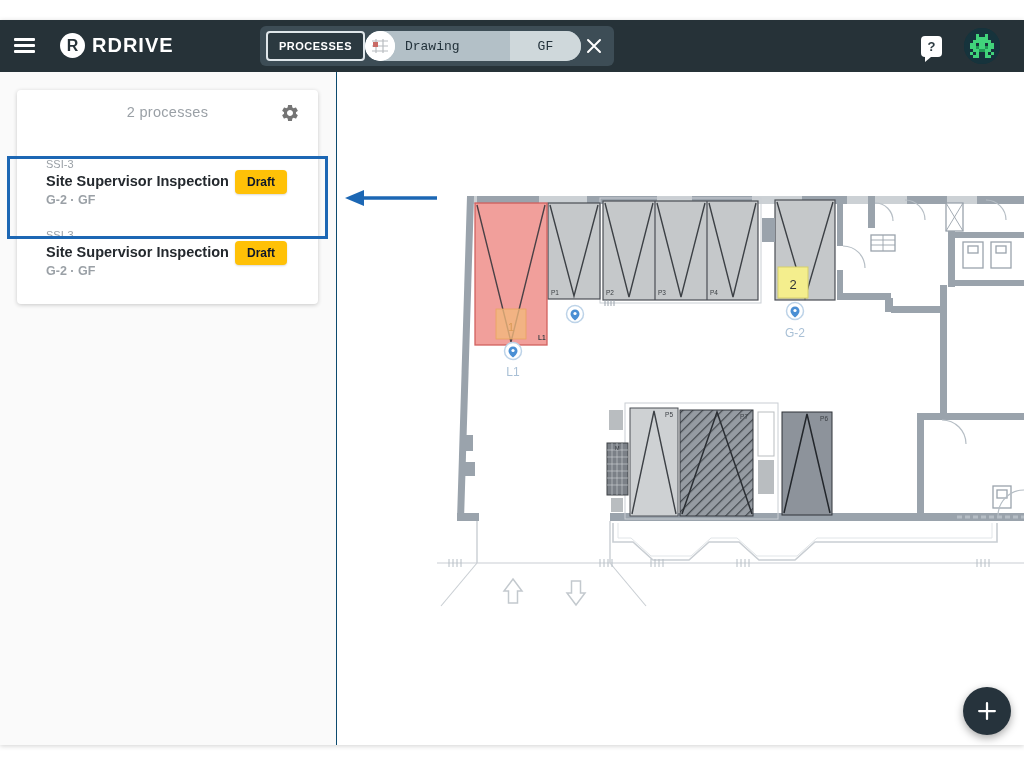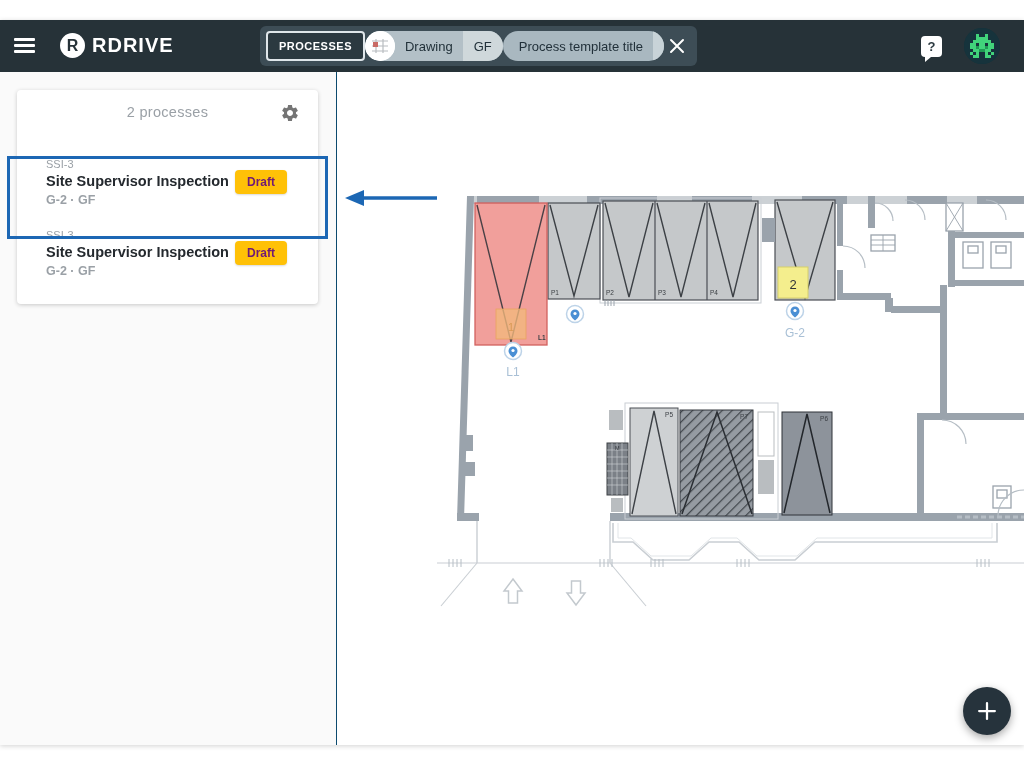--- a/index.html
+++ b/index.html
@@ -7,44 +7,44 @@
   .app{position:absolute;left:0;top:20px;width:1024px;height:725px;background:#fff;box-shadow:0 1px 5px rgba(0,0,0,.18);}
   
   .topbar{position:relative;height:52px;background:#263238;}
   .hamburger{position:absolute;left:14px;top:18px;width:21px;height:16px;cursor:pointer;}
   .hamburger span{display:block;height:2.5px;background:#fff;margin-bottom:3.5px;border-radius:1px;}
   .brand{position:absolute;left:60px;top:13px;display:flex;align-items:center;gap:7px;}
   .brand-icon{width:25px;height:25px;border-radius:50%;background:#fff;display:flex;align-items:center;justify-content:center;font-weight:bold;font-size:16px;color:#263238;}
   .brand-text{color:#fff;font-size:20px;font-weight:bold;letter-spacing:1px;}
   .search-group{position:absolute;left:260px;top:6px;height:40px;background:#3d4d56;border-radius:6px;display:flex;align-items:center;padding:0 10px 0 6px;}
   .processes-btn{background:#2b3940;border:2px solid #dfe6ea;border-radius:4px;color:#fff;font-size:11px;font-weight:bold;letter-spacing:.5px;padding:7px 11px;cursor:pointer;font-family:inherit;}
-  .chip{display:flex;align-items:center;height:30px;border-radius:15px;overflow:hidden;cursor:pointer;}
+  .chip{display:flex;align-items:center;height:30px;border-radius:15px;overflow:hidden;cursor:pointer;font-family:Liberation Mono, monospace;}
   .chip-drawing{background:#b3c0c7;}
   .chip-avatar{width:30px;height:30px;border-radius:50%;background:#fff;flex:none;overflow:hidden;}
   .chip-label{padding:0 10px;font-size:13px;color:#22313a;white-space:nowrap;}
-  .chip-floor{background:#cfd8db;height:100%;display:flex;align-items:center;padding:0 11px;font-size:13px;color:#22313a;}
+  .chip-floor{background:#cfd8db;height:100%;display:flex;align-items:center;padding:0 28px;font-size:13px;color:#22313a;margin-left:40px;}
   .chip-template{background:#a9b8c0;padding-left:6px;}
   .chip-strip{width:11px;height:100%;background:#c8d3d8;}
   .close-x{width:20px;height:20px;margin-left:3px;cursor:pointer;flex:none;}
   .help-btn{position:absolute;right:82px;top:16px;width:21px;height:21px;background:#fff;border-radius:4px;display:flex;align-items:center;justify-content:center;font-size:13px;font-weight:bold;color:#2b3940;cursor:pointer;}
   .help-btn::after{content:"";position:absolute;left:4px;bottom:-5px;width:0;height:0;border-top:5px solid #fff;border-right:6px solid transparent;}
   .avatar-btn{position:absolute;right:24px;top:8px;width:36px;height:36px;border-radius:50%;background:#16333c;overflow:hidden;cursor:pointer;}
   
   .content{position:absolute;top:52px;left:0;right:0;bottom:0;display:flex;}
   .sidebar{width:337px;flex:none;background:#fafafa;border-right:1px solid #0c4a6e;position:relative;box-sizing:border-box;}
   .panel{position:absolute;left:17px;top:18px;width:301px;background:#fff;border-radius:4px;box-shadow:0 1px 4px rgba(0,0,0,.2);padding-bottom:14px;box-sizing:border-box;}
   .panel-header{position:relative;height:44px;display:flex;align-items:center;justify-content:center;}
   .panel-count{color:#9aa0a6;font-size:14.5px;letter-spacing:.3px;}
   .gear{position:absolute;right:18px;top:13px;width:20px;height:20px;cursor:pointer;}
   .items{margin-top:14px;}
   .item{position:relative;padding:10px 20px 12px 29px;cursor:pointer;}
   .item-code{font-size:11px;color:#9aa0a6;margin-bottom:3px;}
   .item-title{font-size:14.5px;color:#24292e;margin-bottom:4px;font-weight:bold;}
   .item-loc{font-size:12.5px;color:#9aa0a6;font-weight:bold;}
-  .badge{position:absolute;top:22px;right:31px;background:#ffc107;color:#701a75;font-size:12px;font-weight:bold;padding:5px 12px;border-radius:4px;box-shadow:0 1px 2px rgba(0,0,0,.15);}
+  .badge{position:absolute;top:22px;right:31px;background:#ffc107;color:#0f172a;font-size:12px;font-weight:bold;padding:5px 12px;border-radius:4px;box-shadow:0 1px 2px rgba(0,0,0,.15);}
   .hl-box{position:absolute;left:7px;top:84px;width:321px;height:83px;border:3px solid #1c67b4;box-sizing:border-box;z-index:4;}
   .main{flex:1;position:relative;background:#fff;overflow:hidden;}
   .annot-arrow{position:absolute;left:6px;top:115px;width:96px;height:22px;z-index:3;}
   .plan-svg{position:absolute;left:100px;top:118px;width:590px;height:440px;}
   .fab{position:absolute;right:13px;bottom:10px;width:48px;height:48px;border-radius:50%;background:#26333c;display:flex;align-items:center;justify-content:center;box-shadow:0 3px 8px rgba(0,0,0,.35);cursor:pointer;}
   .plan-label{font-size:6.5px;fill:#3c4045;}
   .pin-label{font-size:12px;fill:#a9c0d6;}
   text{font-family:"Liberation Sans",sans-serif;}
 </style>
 </head>
@@ -74,24 +74,20 @@
             <g stroke="#b8bcc0" stroke-width="1.2" fill="none">
               <path d="M7,10 H23 M7,15 H23 M7,20 H23 M11,8 V22 M18,8 V22"></path>
             </g>
             <rect x="8" y="11" width="5" height="5" fill="#c96b66"></rect>
           </svg>
         </div>
         <span class="chip-label">Drawing</span>
         <span class="chip-floor">GF</span>
       </div>
 
-      <div class="chip chip-template">
-        <span class="chip-label">Process template title</span>
-        <span class="chip-strip"></span>
-      </div>
 
       <div class="close-x">
         <svg viewBox="0 0 20 20" width="20" height="20">
             <path d="M4,4 L16,16 M16,4 L4,16" stroke="#ffffff" stroke-width="2" stroke-linecap="round"></path>
           </svg>
       </div>
     </div>
 
     <div class="help-btn">
       <span>?</span>

